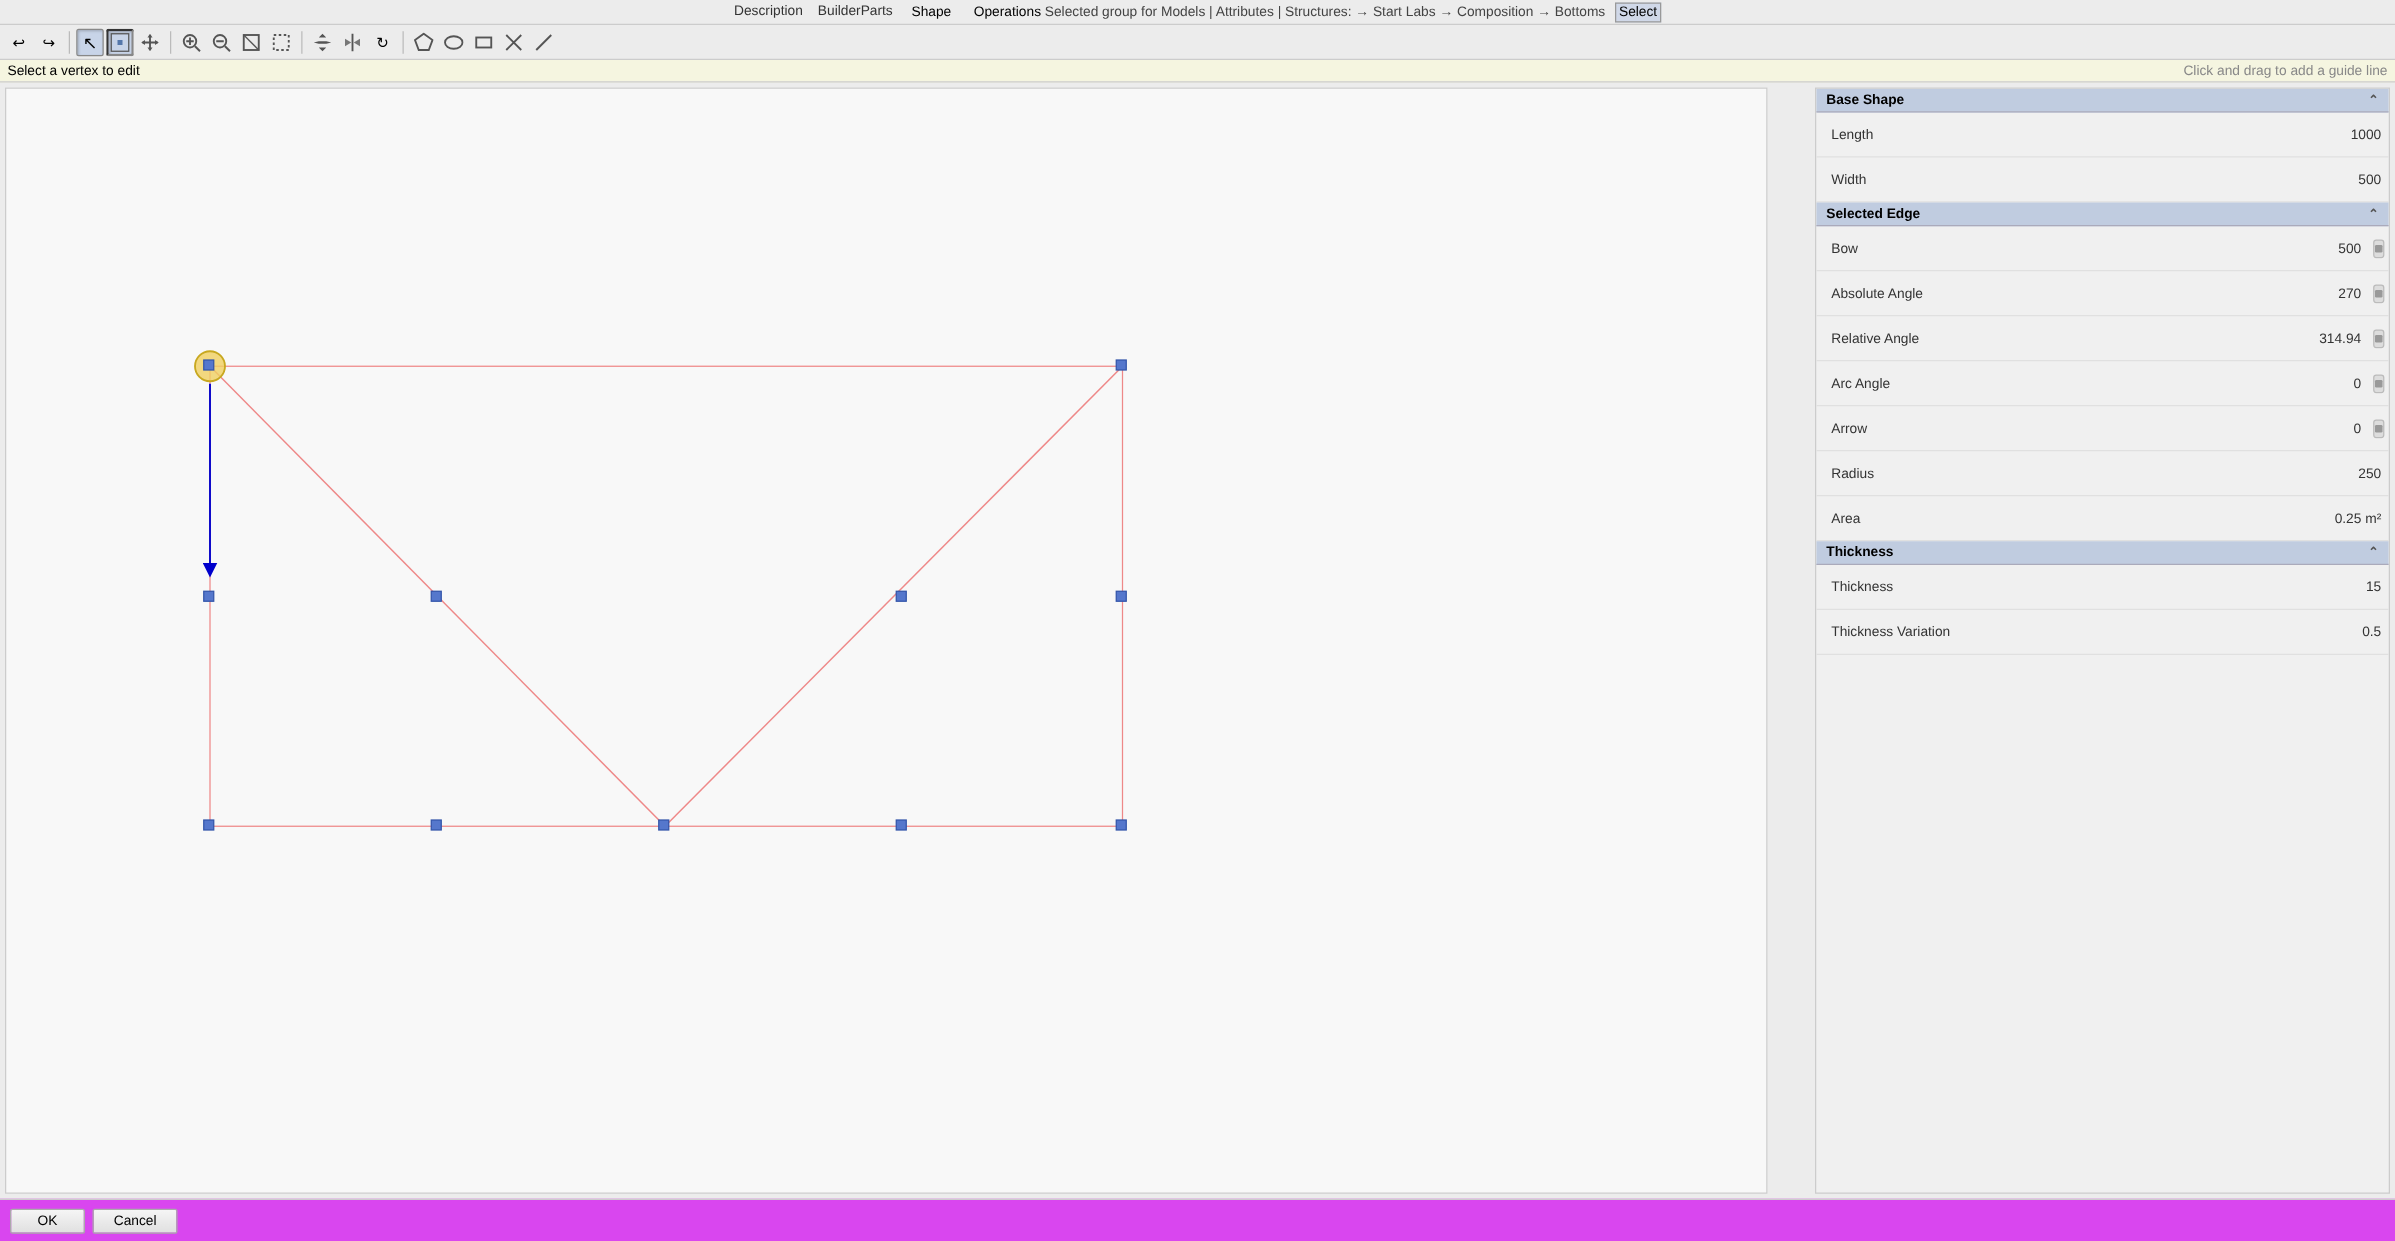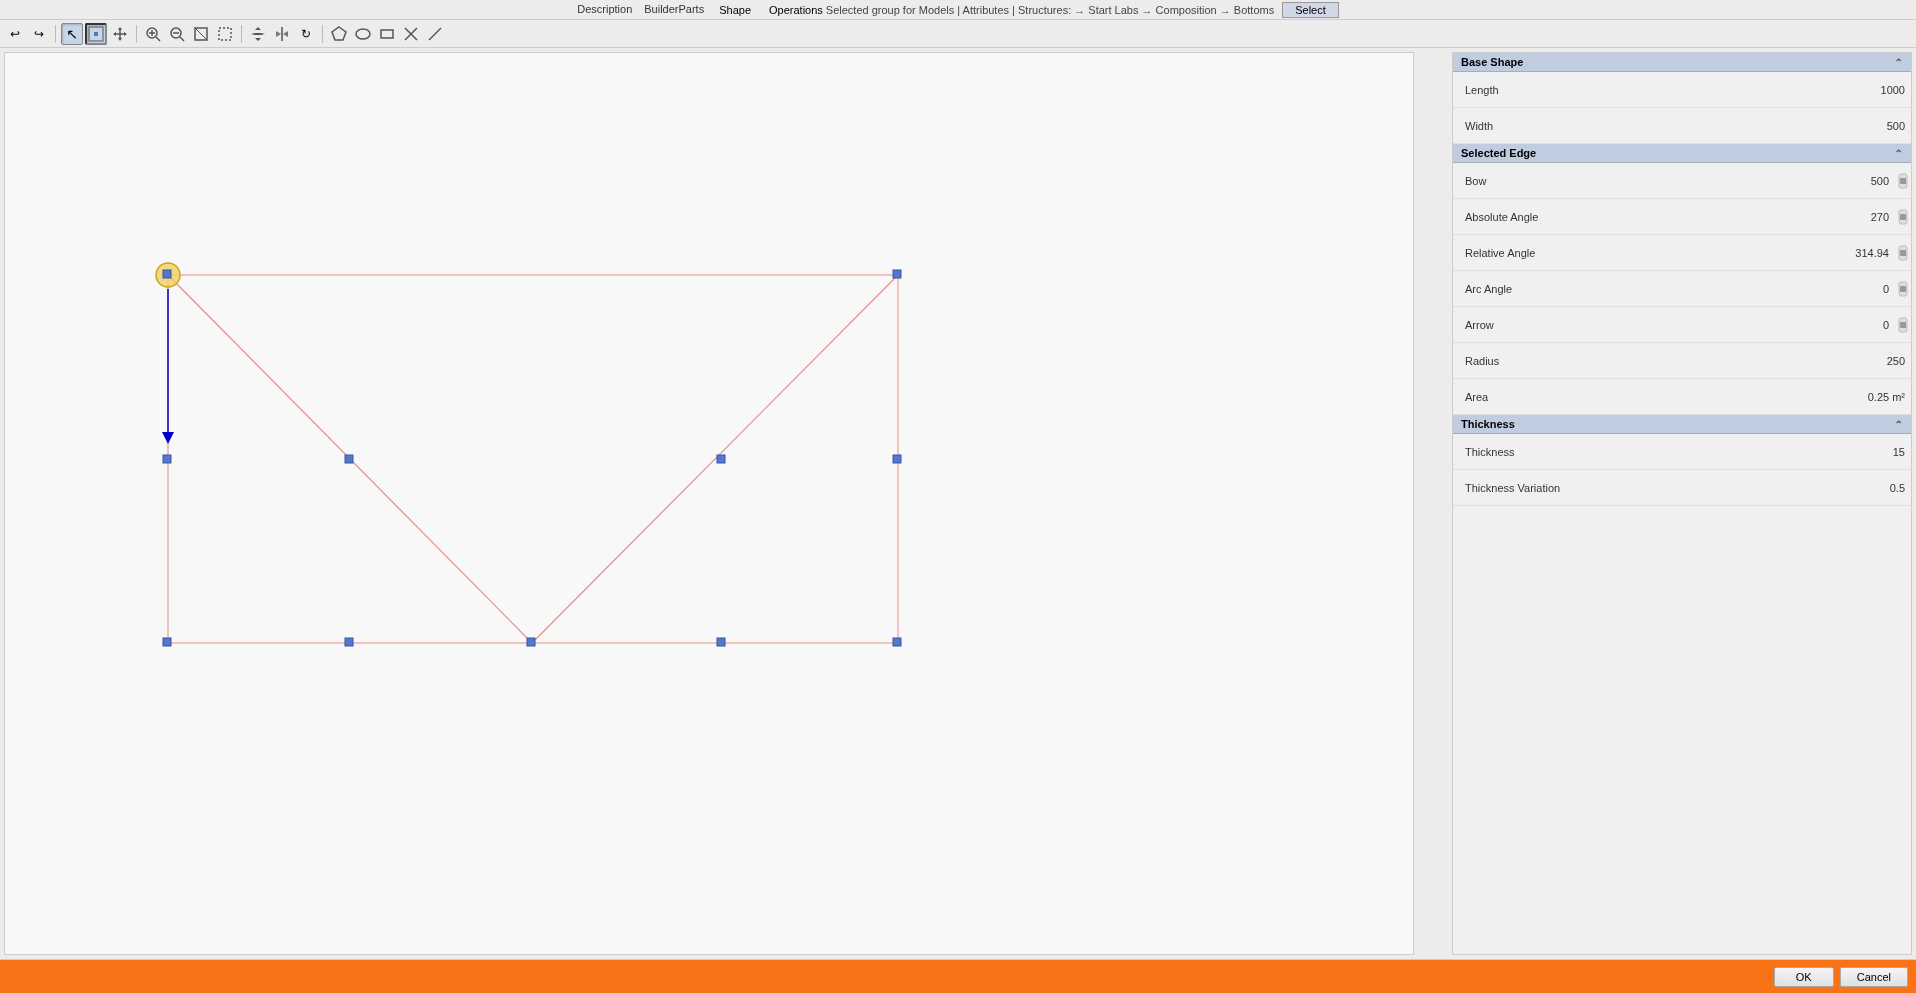--- a/index.html
+++ b/index.html
@@ -37,21 +37,21 @@
       gap: 8px;
     }
     .menu-item {
       cursor: pointer;
       font-size: 11px;
       padding: 1px 3px;
     }
     #select-btn {
       background: #d0d8e8;
       border: 1px solid #999;
-      padding: 1px 12px;
+      padding: 1px 2px;
       cursor: pointer;
       font-size: 11px;
     }
     
     #toolbar {
       display: flex;
       align-items: center;
       background: #ececec;
       border-bottom: 1px solid #ccc;
       padding: 2px 4px;
@@ -151,22 +151,21 @@
       width: 16px;
       display: flex;
       flex-direction: column;
       align-items: center;
       justify-content: center;
     }
     
     #bottom-bar {
       display: flex;
       align-items: center;
-      justify-content: flex-end;
-      background: #f97316;
+      background: #d946ef;
       border-top: 1px solid #ccc;
       padding: 4px 8px;
       height: 34px;
       gap: 6px;
     }
     .bottom-btn {
       padding: 3px 16px;
       font-size: 11px;
       border: 1px solid #aaa;
       background: linear-gradient(to bottom, #f5f5f5, #e0e0e0);
@@ -279,20 +278,24 @@
           <path d="M2 2 L14 14 M2 14 L14 2" stroke="#555" stroke-width="1.5"></path>
         </svg>
     </div>
     <div class="tb-btn" title="Line Tool">
       <svg width="16" height="16" viewBox="0 0 16 16">
           <line x1="2" y1="14" x2="14" y2="2" stroke="#555" stroke-width="1.5"></line>
         </svg>
     </div>
   </div>
 
+  <div id="status-bar">
+    <span>Select a vertex to edit</span>
+    <span style="color:#888;">Click and drag to add a guide line</span>
+  </div>
 
   <div id="main-content">
 
     <div id="canvas-area">
       <svg id="canvas-svg" xmlns="http://www.w3.org/2000/svg">
 
         <rect x="163" y="222" width="730" height="368" fill="none" stroke="#e88" stroke-width="1"></rect>
 
         <line x1="163" y1="222" x2="527" y2="590" stroke="#e88" stroke-width="1.2"></line>
 

